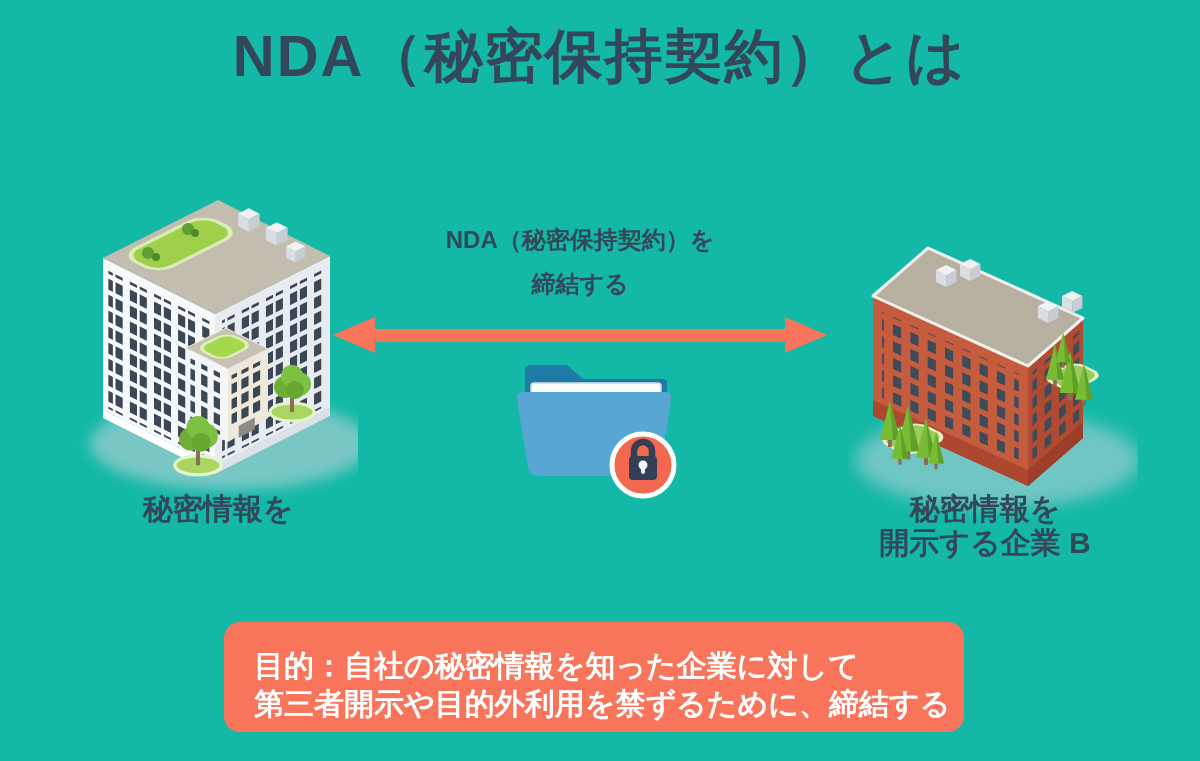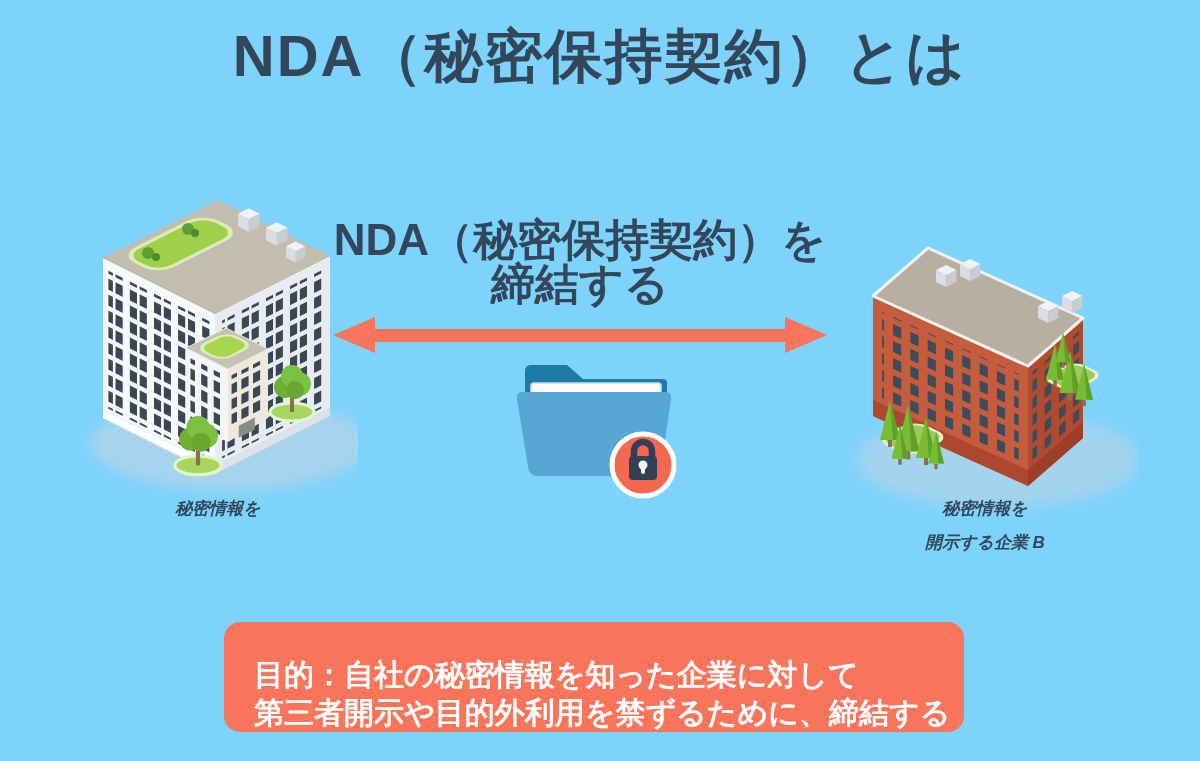--- a/index.html
+++ b/index.html
@@ -1,42 +1,42 @@
 <!DOCTYPE html>
 <html><head>
 <meta charset="utf-8">
 <style>
   html,body{margin:0;padding:0;background:#ffffff;}
   .canvas{
-    position:relative;width:1200px;height:761px;background:#7dd3fc;overflow:hidden;
+    position:relative;width:1200px;height:761px;background:#14b8a6;overflow:hidden;
     font-family:"Liberation Sans","DejaVu Sans",sans-serif;color:#33475A;
   }
   .title{
     position:absolute;top:18px;left:0;width:100%;margin:0;text-align:center;
     font-size:58px;font-weight:bold;letter-spacing:2px;color:#33475A;
   }
   .illus{position:absolute;}
   .illus-a{left:78px;top:158px;width:280px;height:340px;}
   .illus-b{left:848px;top:228px;width:290px;height:290px;}
   .b-label{
-    position:absolute;width:240px;text-align:center;font-size:17px;line-height:34px;
-    font-weight:bold;color:#33475A;font-style:italic;
+    position:absolute;width:240px;text-align:center;font-size:30px;line-height:34px;
+    font-weight:bold;color:#33475A;
   }
   .label-a{left:98px;top:492px;}
   .label-b{left:865px;top:492px;}
   .relation-text{
     position:absolute;left:330px;top:218px;width:500px;text-align:center;
-    font-size:44px;line-height:44px;font-weight:bold;color:#33475A;
+    font-size:24px;line-height:44px;font-weight:bold;color:#33475A;
   }
   .arrow-svg{position:absolute;left:330px;top:313px;width:500px;height:44px;}
   .folder-wrap{position:absolute;left:505px;top:355px;width:200px;height:150px;}
   .purpose-box{
     position:absolute;left:224px;top:622px;width:740px;height:110px;
     box-sizing:border-box;border-radius:16px;background:#F8755C;
-    padding:34px 0 0 30px;color:#ffffff;font-size:30px;line-height:38px;font-weight:bold;
+    padding:25px 0 0 30px;color:#ffffff;font-size:30px;line-height:38px;font-weight:bold;
   }
 </style>
 </head>
 <body>
 
 <div class="canvas">
 
   <h1 class="title">NDA（秘密保持契約）とは</h1>
 
   <div class="illus illus-a">

